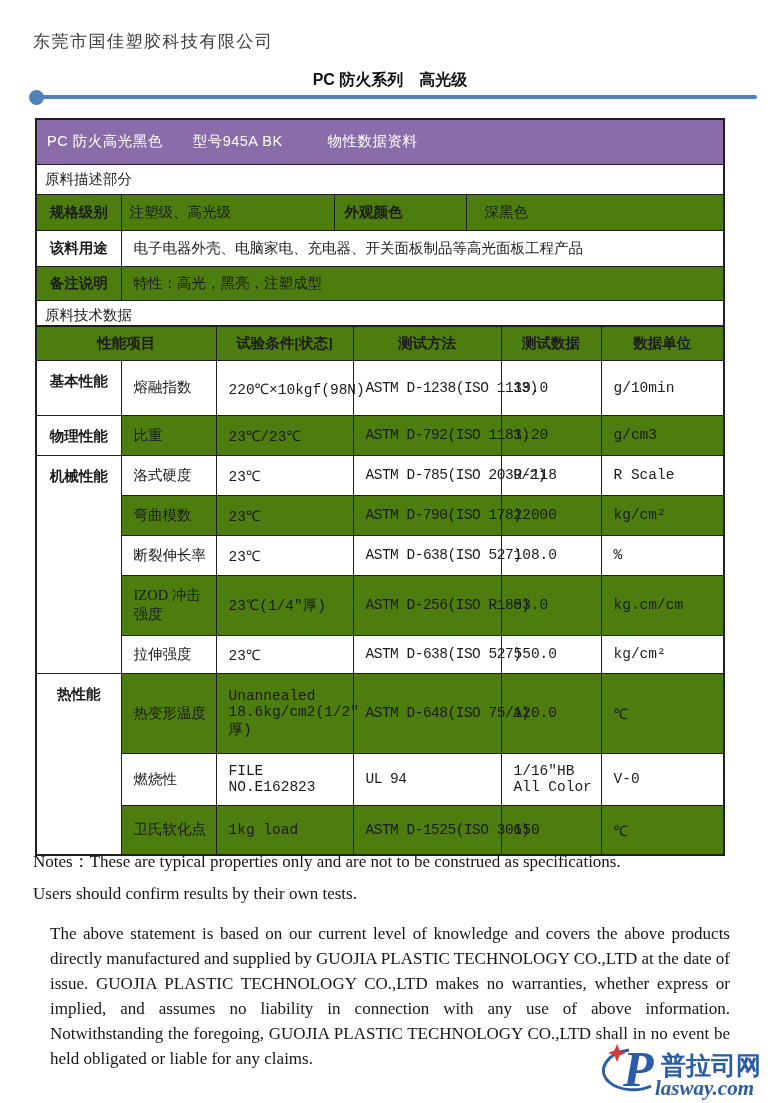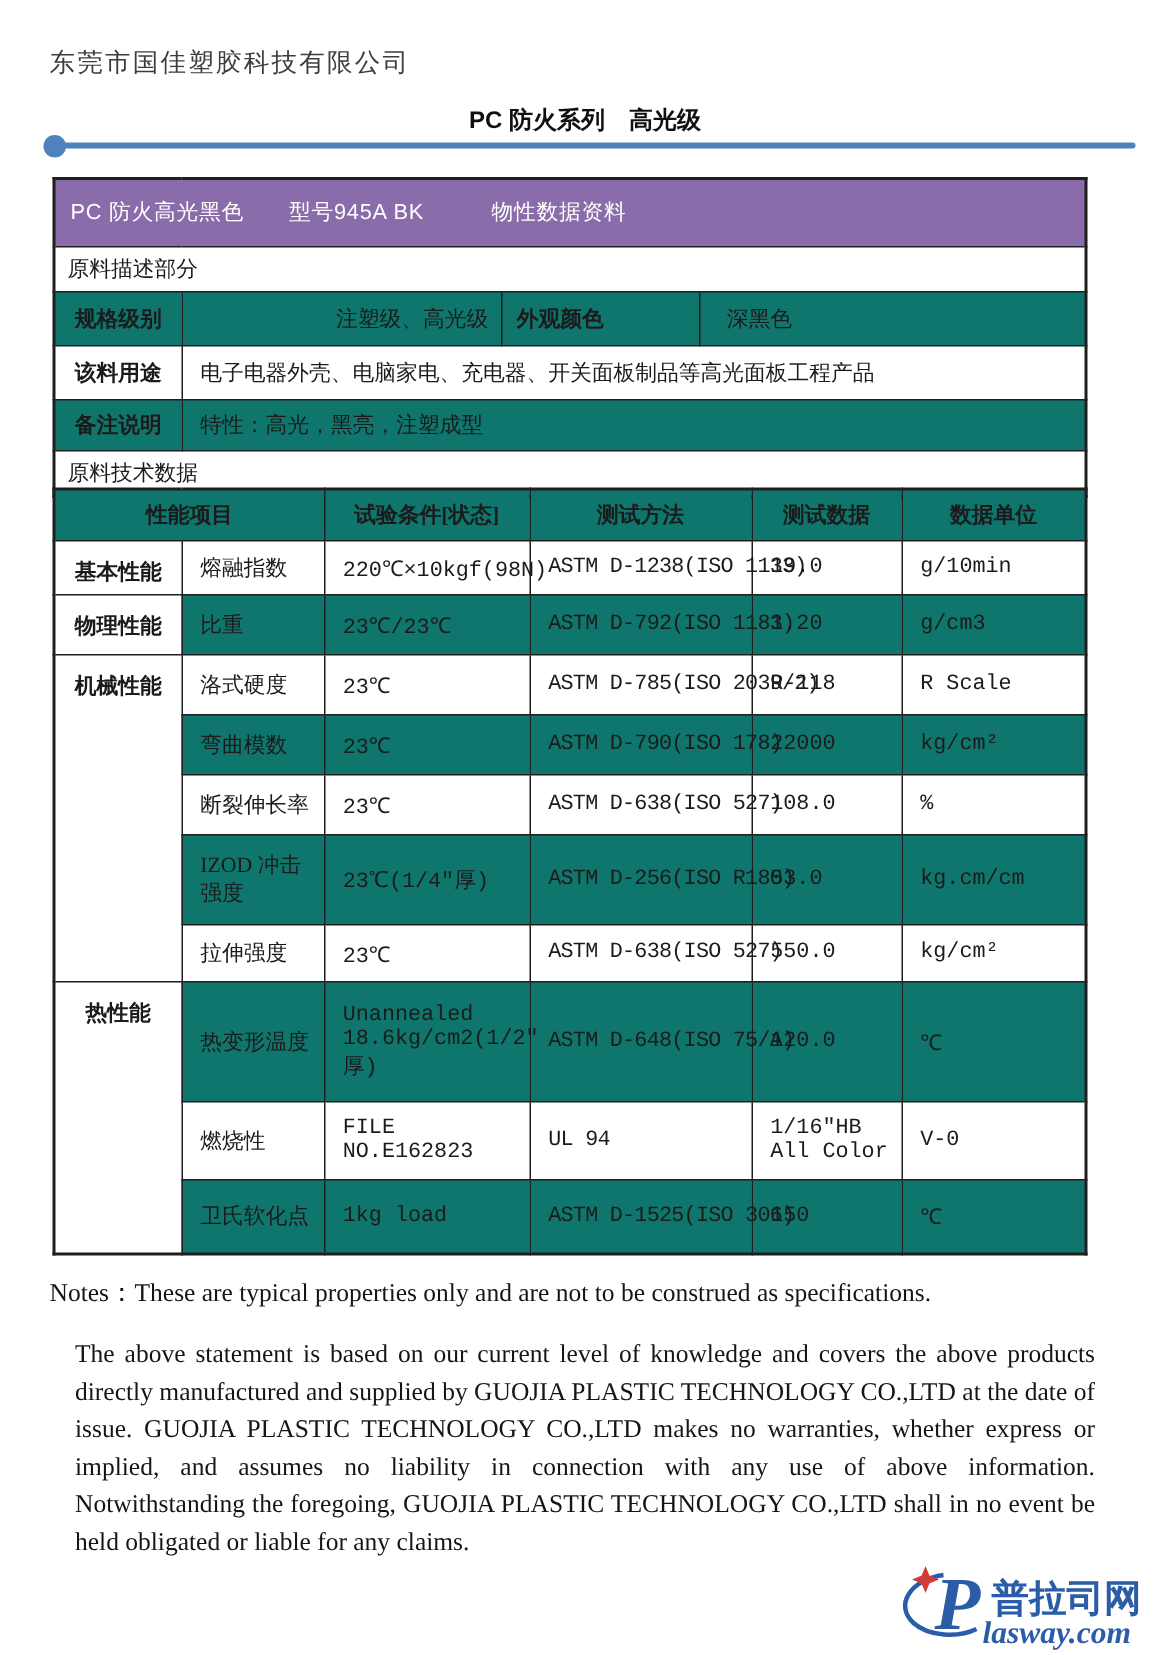--- a/index.html
+++ b/index.html
@@ -19,34 +19,34 @@
 
   table.tbl { position:absolute; left:35px; width:688px; border-collapse:collapse; table-layout:fixed; }
   table.tbl td { border:1px solid #1f1f1f; font-size:14.5px; padding:2px 8px; vertical-align:middle; }
   table.tbl { border:2px solid #1f1f1f; }
 
   .banner-cell {
     background:#8a6caa; color:#ffffff;
     font-family:"Liberation Sans","DejaVu Sans",sans-serif;
     font-size:21px; padding:9px 10px 10px 10px !important; letter-spacing:0.5px;
   }
-  .shade { background:#0f766e; }
+  .shade { background:#4d7c0f; }
   .lbl { font-weight:bold; text-align:center; }
   .lbl-left { font-weight:bold; text-align:left; padding-left:10px !important; }
   .val { text-align:left; padding-left:12px !important; }
-  .val-c { text-align:right; }
+  .val-c { text-align:left; }
   .section-row td { font-size:14px; padding:5px 8px !important; }
 
   .hdr td { font-weight:bold; text-align:center; font-size:15px; }
   .cat { font-weight:bold; text-align:center; vertical-align:top !important; padding-top:11px !important; background:#ffffff; }
   .mono { font-family:"Liberation Mono","DejaVu Sans Mono",monospace; font-size:13px; white-space:pre-line; }
   .method { font-family:"Liberation Mono","DejaVu Sans Mono",monospace; font-size:12px; letter-spacing:-0.5px; white-space:nowrap; }
 
   .h34{height:34px} .h36{height:36px} .h29{height:29px} .h28{height:28px} .h45{height:45px}
-  .h48{height:36px} .h40{height:40px} .h38{height:38px} .h60{height:60px} .h80{height:80px}
+  .h48{height:55px} .h40{height:40px} .h38{height:38px} .h60{height:60px} .h80{height:80px}
   .h52{height:52px} .h50{height:50px}
 
   .notes { position:absolute; left:33px; top:850px; width:714px; font-size:17px; color:#151515; }
   .notes .nline { margin:0 0 11px 0; }
   .notes .npara { margin:17px; text-align:justify; line-height:25px; }
 
   .logo { position:absolute; top:1040px; left:595px; width:180px; height:60px; }
 </style>
 </head>
 <body>
@@ -187,20 +187,21 @@
       <td class="val mono shade">1kg load</td>
       <td class="val method shade">ASTM D-1525(ISO 306)</td>
       <td class="val mono shade">150</td>
       <td class="val mono shade">℃</td>
     </tr>
   </tbody>
     </table>
 
   <div class="notes">
     <p class="nline">Notes：These are typical properties only and are not to be construed as specifications.</p>
+    <p class="nline">Users should confirm results by their own tests.</p>
     <p class="npara">The above statement is based on our current level of knowledge and covers the above products directly manufactured and supplied by GUOJIA PLASTIC TECHNOLOGY CO.,LTD at the date of issue. GUOJIA PLASTIC TECHNOLOGY CO.,LTD makes no warranties, whether express or implied, and assumes no liability in connection with any use of above information. Notwithstanding the foregoing, GUOJIA PLASTIC TECHNOLOGY CO.,LTD shall in no event be held obligated or liable for any claims.</p>
   </div>
 
   <div class="logo">
     <svg width="180" height="60" viewBox="0 0 180 60">
       <path d="M34 10 C 12 13, 1 30, 14 42 C 24 51, 44 52, 56 46" stroke="#2b5ca8" stroke-width="3" fill="none"></path>
       <path d="M22 4 l2.6 6.4 6.4 2.6 -6.4 2.6 -2.6 6.4 -2.6 -6.4 -6.4 -2.6 6.4 -2.6 z" fill="#d03c3c"></path>
       <text x="28" y="46" font-family="Liberation Serif, serif" font-style="italic" font-weight="bold" font-size="50" fill="#2b5ca8">P</text>
       <text x="66" y="34" font-family="Liberation Sans, sans-serif" font-weight="bold" font-size="25" fill="#2b5ca8">普拉司网</text>
       <text x="60" y="55" font-family="Liberation Serif, serif" font-style="italic" font-weight="bold" font-size="21" fill="#2b5ca8">lasway.com</text>

